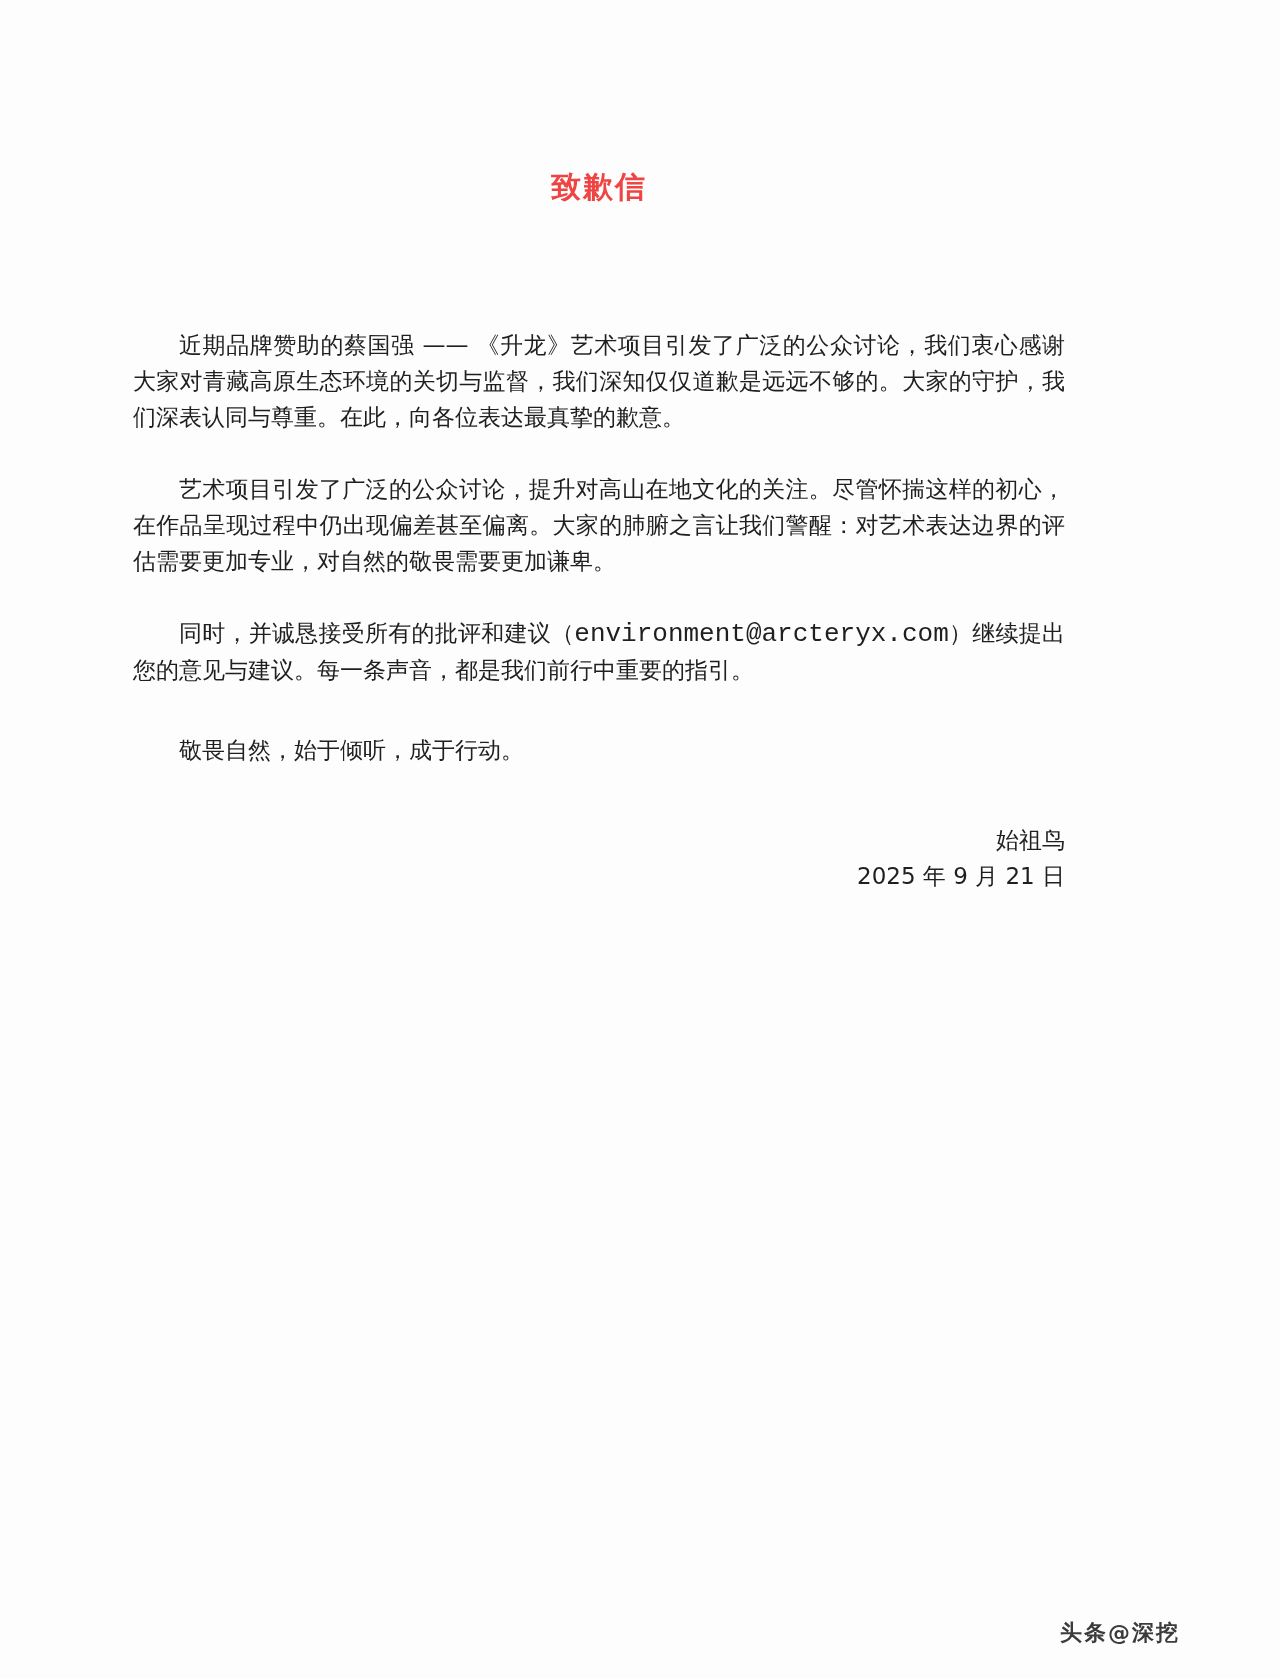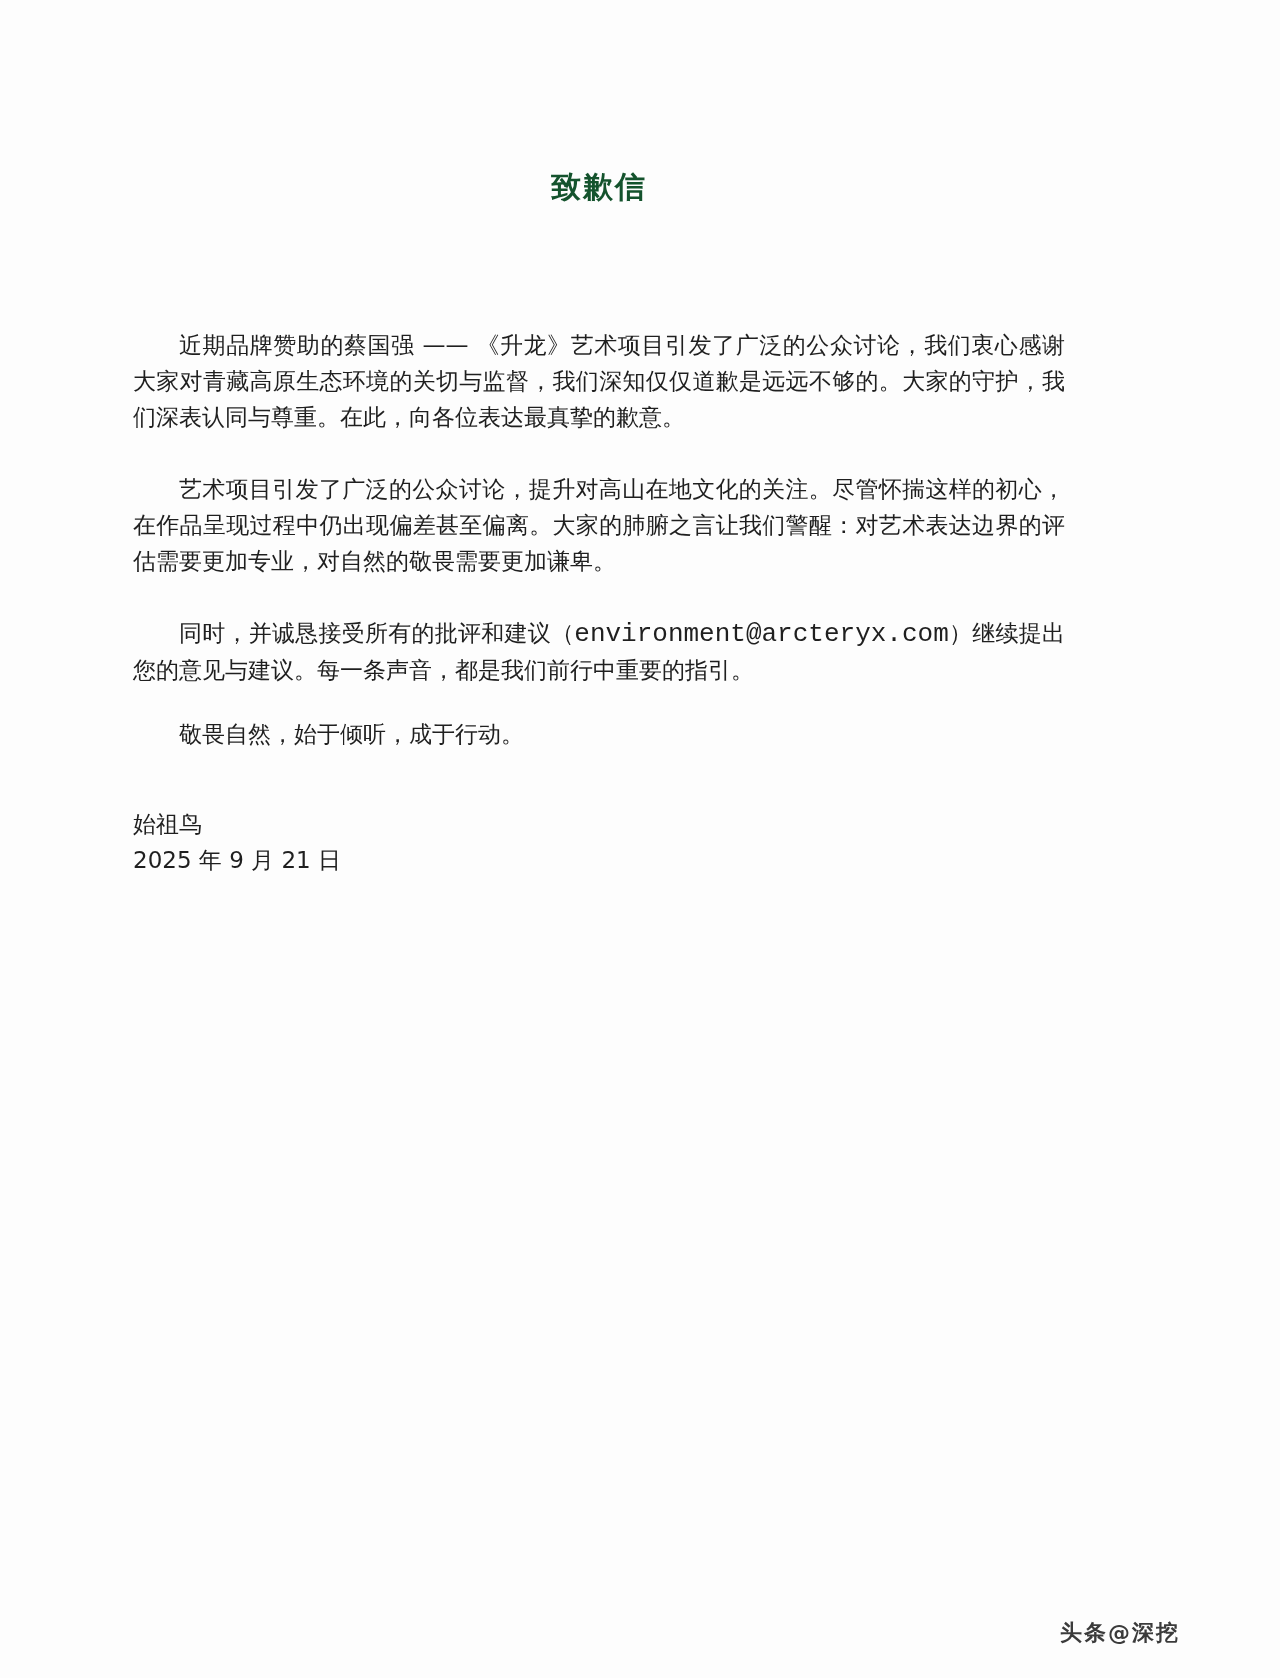--- a/index.html
+++ b/index.html
@@ -20,45 +20,45 @@
     margin-left: 133px;
     width: 932px;
   }
   .title {
     font-size: 30px;
     line-height: 38px;
     font-weight: bold;
     text-align: center;
     letter-spacing: 2px;
     margin: 168px 0 121px 0;
-    color: #14532d;
+    color: #ef4444;
   }
   .para {
     font-size: 23px;
     line-height: 36px;
     text-indent: 2em;
     margin: 36px 0 0 0;
     text-align: justify;
   }
   .email {
     font-family: "Liberation Mono", monospace;
     font-size: 26px;
   }
   .closing {
-    margin-top: 28px;
+    margin-top: 44px;
   }
   .closing-line {
     font-size: 23px;
     line-height: 36px;
     text-indent: 2em;
     margin: 0;
   }
   .signature {
     margin-top: 54px;
-    text-align: left;
+    text-align: right;
   }
   .sig-name, .sig-date {
     font-size: 23px;
     line-height: 36px;
     margin: 0;
   }
   .watermark {
     position: absolute;
     right: 100px;
     bottom: 30px;

